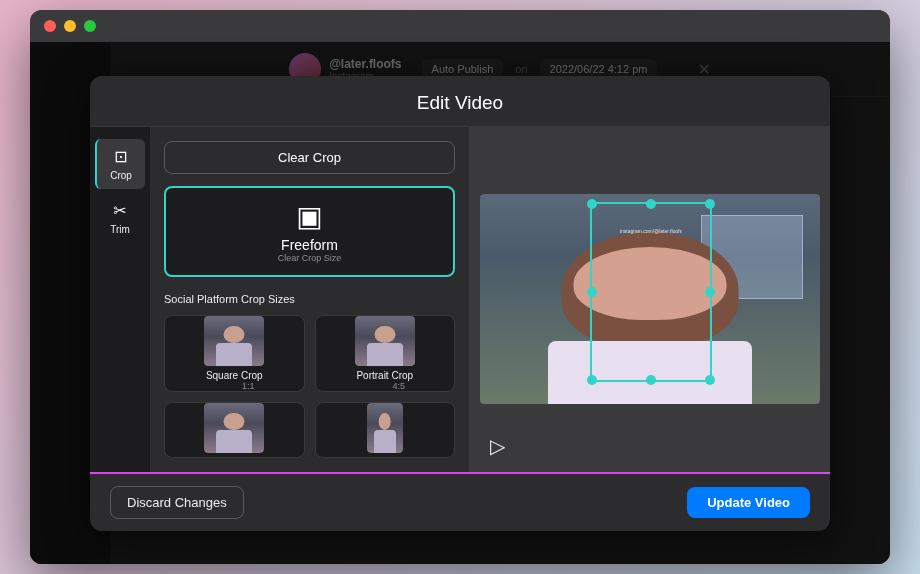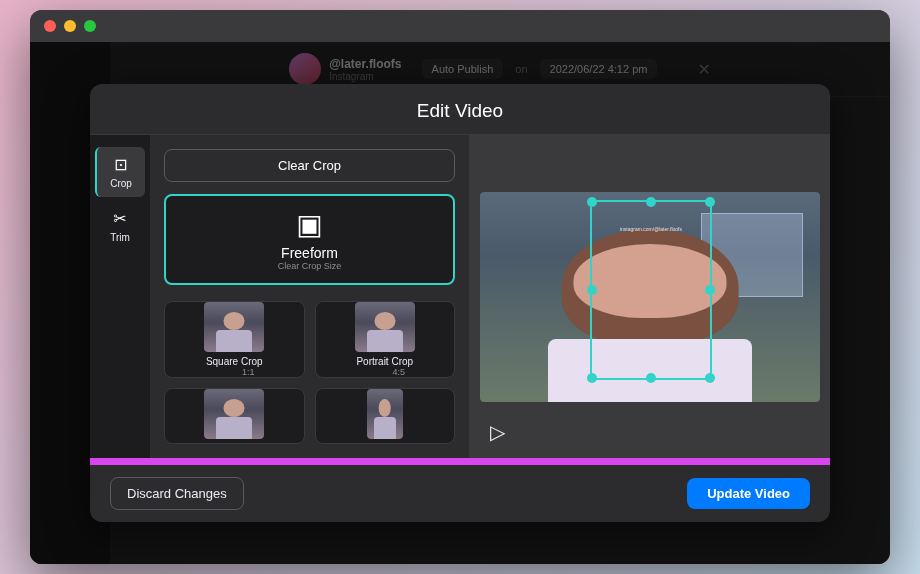--- a/index.html
+++ b/index.html
@@ -504,21 +504,21 @@
       background: none;
       border: none;
     }
 
     
     .modal-footer {
       padding: 12px 20px;
       display: flex;
       justify-content: space-between;
       align-items: center;
-      border-top: 7px solid #d946ef;
+      border-top: 2px solid #d946ef;
     }
 
     .discard-btn {
       background: transparent;
       border: 1px solid #5a5a5e;
       border-radius: 8px;
       color: #ebebf5;
       padding: 8px 16px;
       font-size: 13px;
       cursor: pointer;
@@ -595,20 +595,21 @@
             
             <div class="crop-presets">
               <div class="preset-card">
                 <span class="preset-icon">▣</span>
                 <span class="preset-label">Freeform</span>
                 <span class="preset-sublabel">Clear Crop Size</span>
               </div>
             </div>
 
             
+            <div class="section-title">Social Platform Crop Sizes</div>
             <div class="social-grid">
 
               <div class="social-card">
                 <div class="social-thumb">
                   <div class="thumb-person social-thumb-square"></div>
                 </div>
                 <span class="social-card-label">Square Crop</span>
                 <span class="social-card-ratio">1:1</span>
               </div>
 

